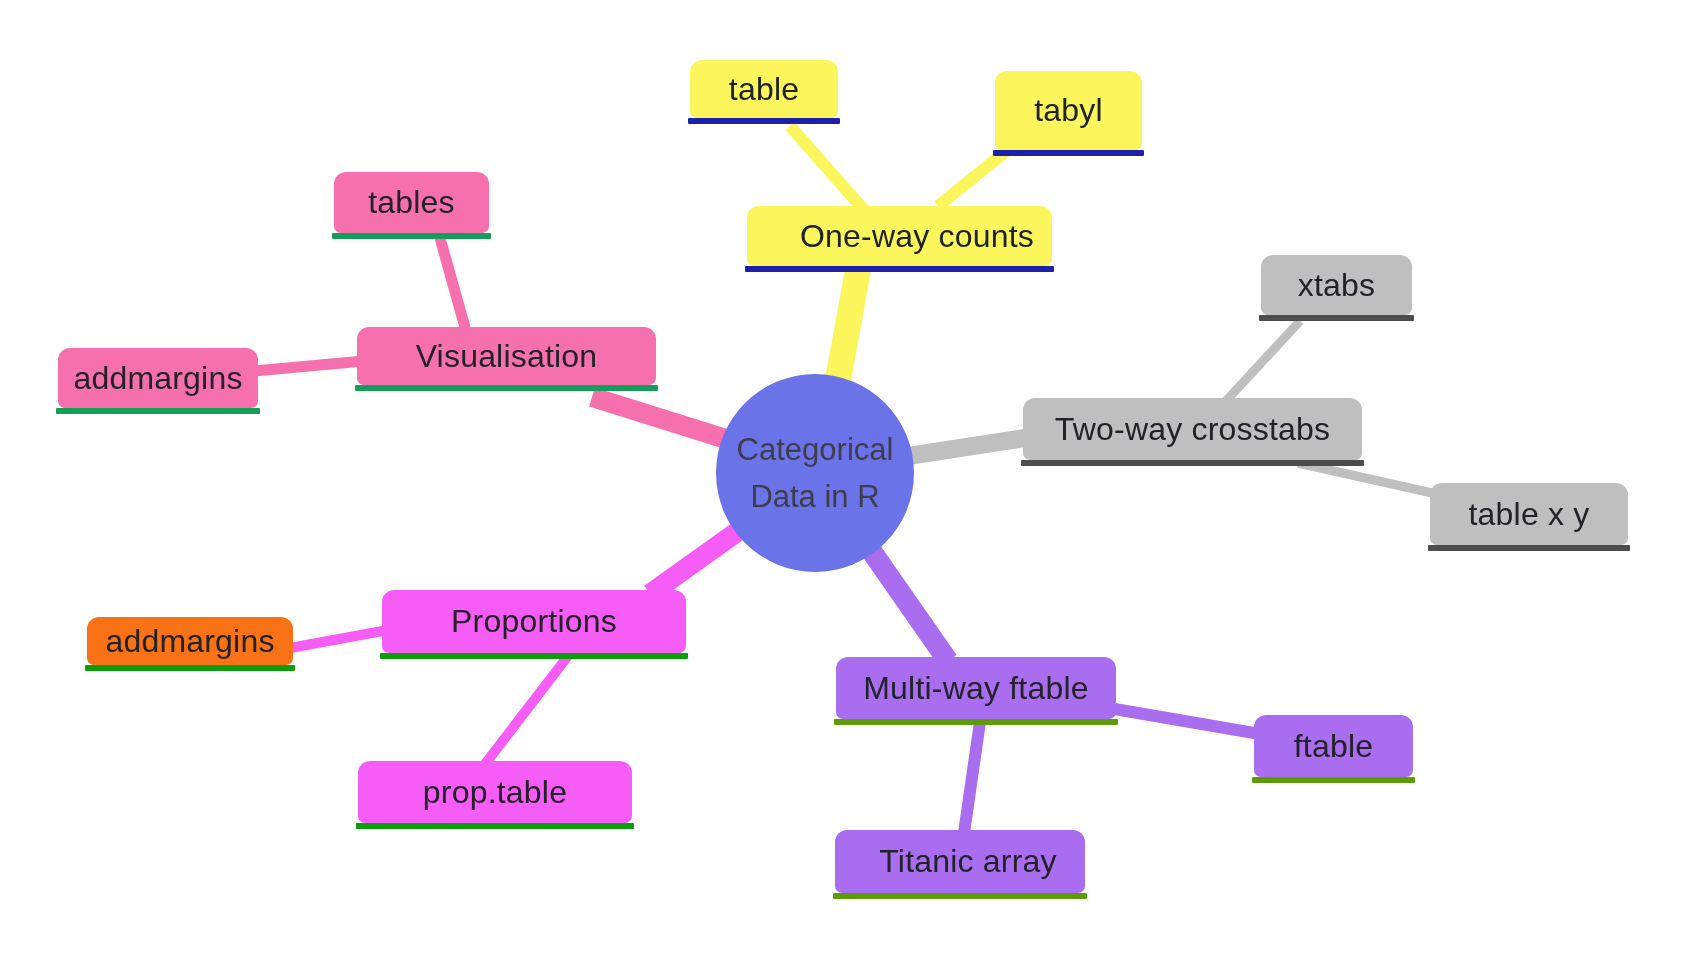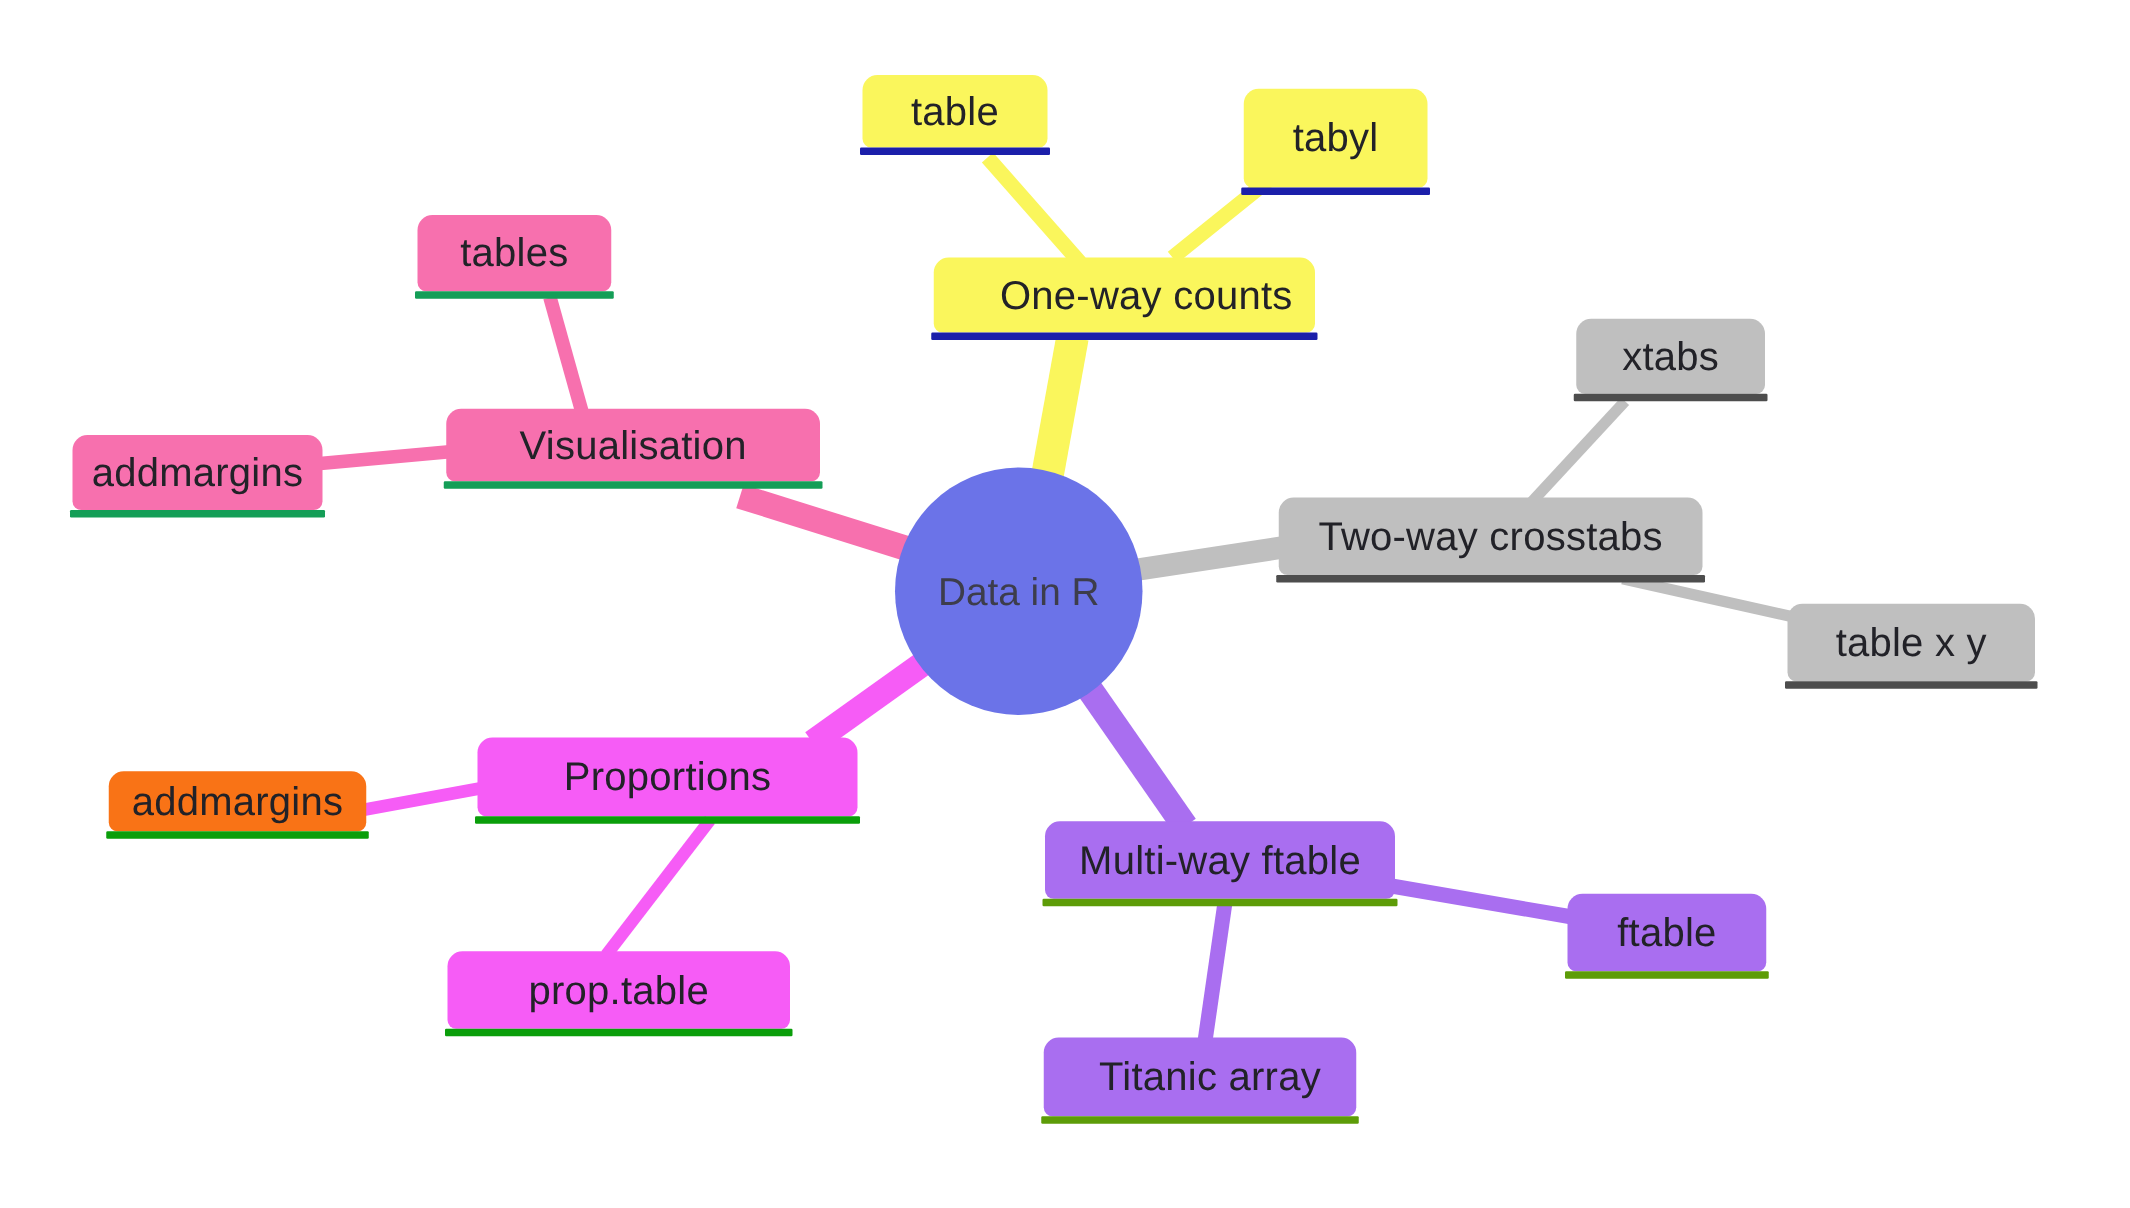--- a/index.html
+++ b/index.html
@@ -52,20 +52,21 @@
   <line x1="650" y1="594" x2="741" y2="529" stroke-width="20" stroke="#f65cf6"></line>
   <line x1="290" y1="648" x2="388" y2="630" stroke-width="10" stroke="#f65cf6"></line>
   <line x1="568" y1="656" x2="485" y2="764" stroke-width="10" stroke="#f65cf6"></line>
 
   <line x1="870" y1="549" x2="948" y2="661" stroke-width="21" stroke="#a96ef0"></line>
   <line x1="1097" y1="706" x2="1260" y2="734" stroke-width="12" stroke="#a96ef0"></line>
   <line x1="980" y1="722" x2="964" y2="833" stroke-width="12" stroke="#a96ef0"></line>
 </svg>
 
 <div class="center" style="background: rgb(107, 115, 232);">
+  <div class="cline">Categorical</div>
   <div class="cline">Data in R</div>
 </div>
 
 <div class="node" style="left: 747px; top: 206px; width: 305px; height: 60px; background: rgb(250, 246, 92); padding-left: 35px;">
   <span class="lbl">One-way counts</span>
   <span class="ul" style="background: rgb(27, 31, 170);"></span>
 </div>
 <div class="node" style="left: 690px; top: 60px; width: 148px; height: 58px; background: rgb(250, 246, 92);">
   <span class="lbl">table</span>
   <span class="ul" style="background: rgb(27, 31, 170);"></span>

